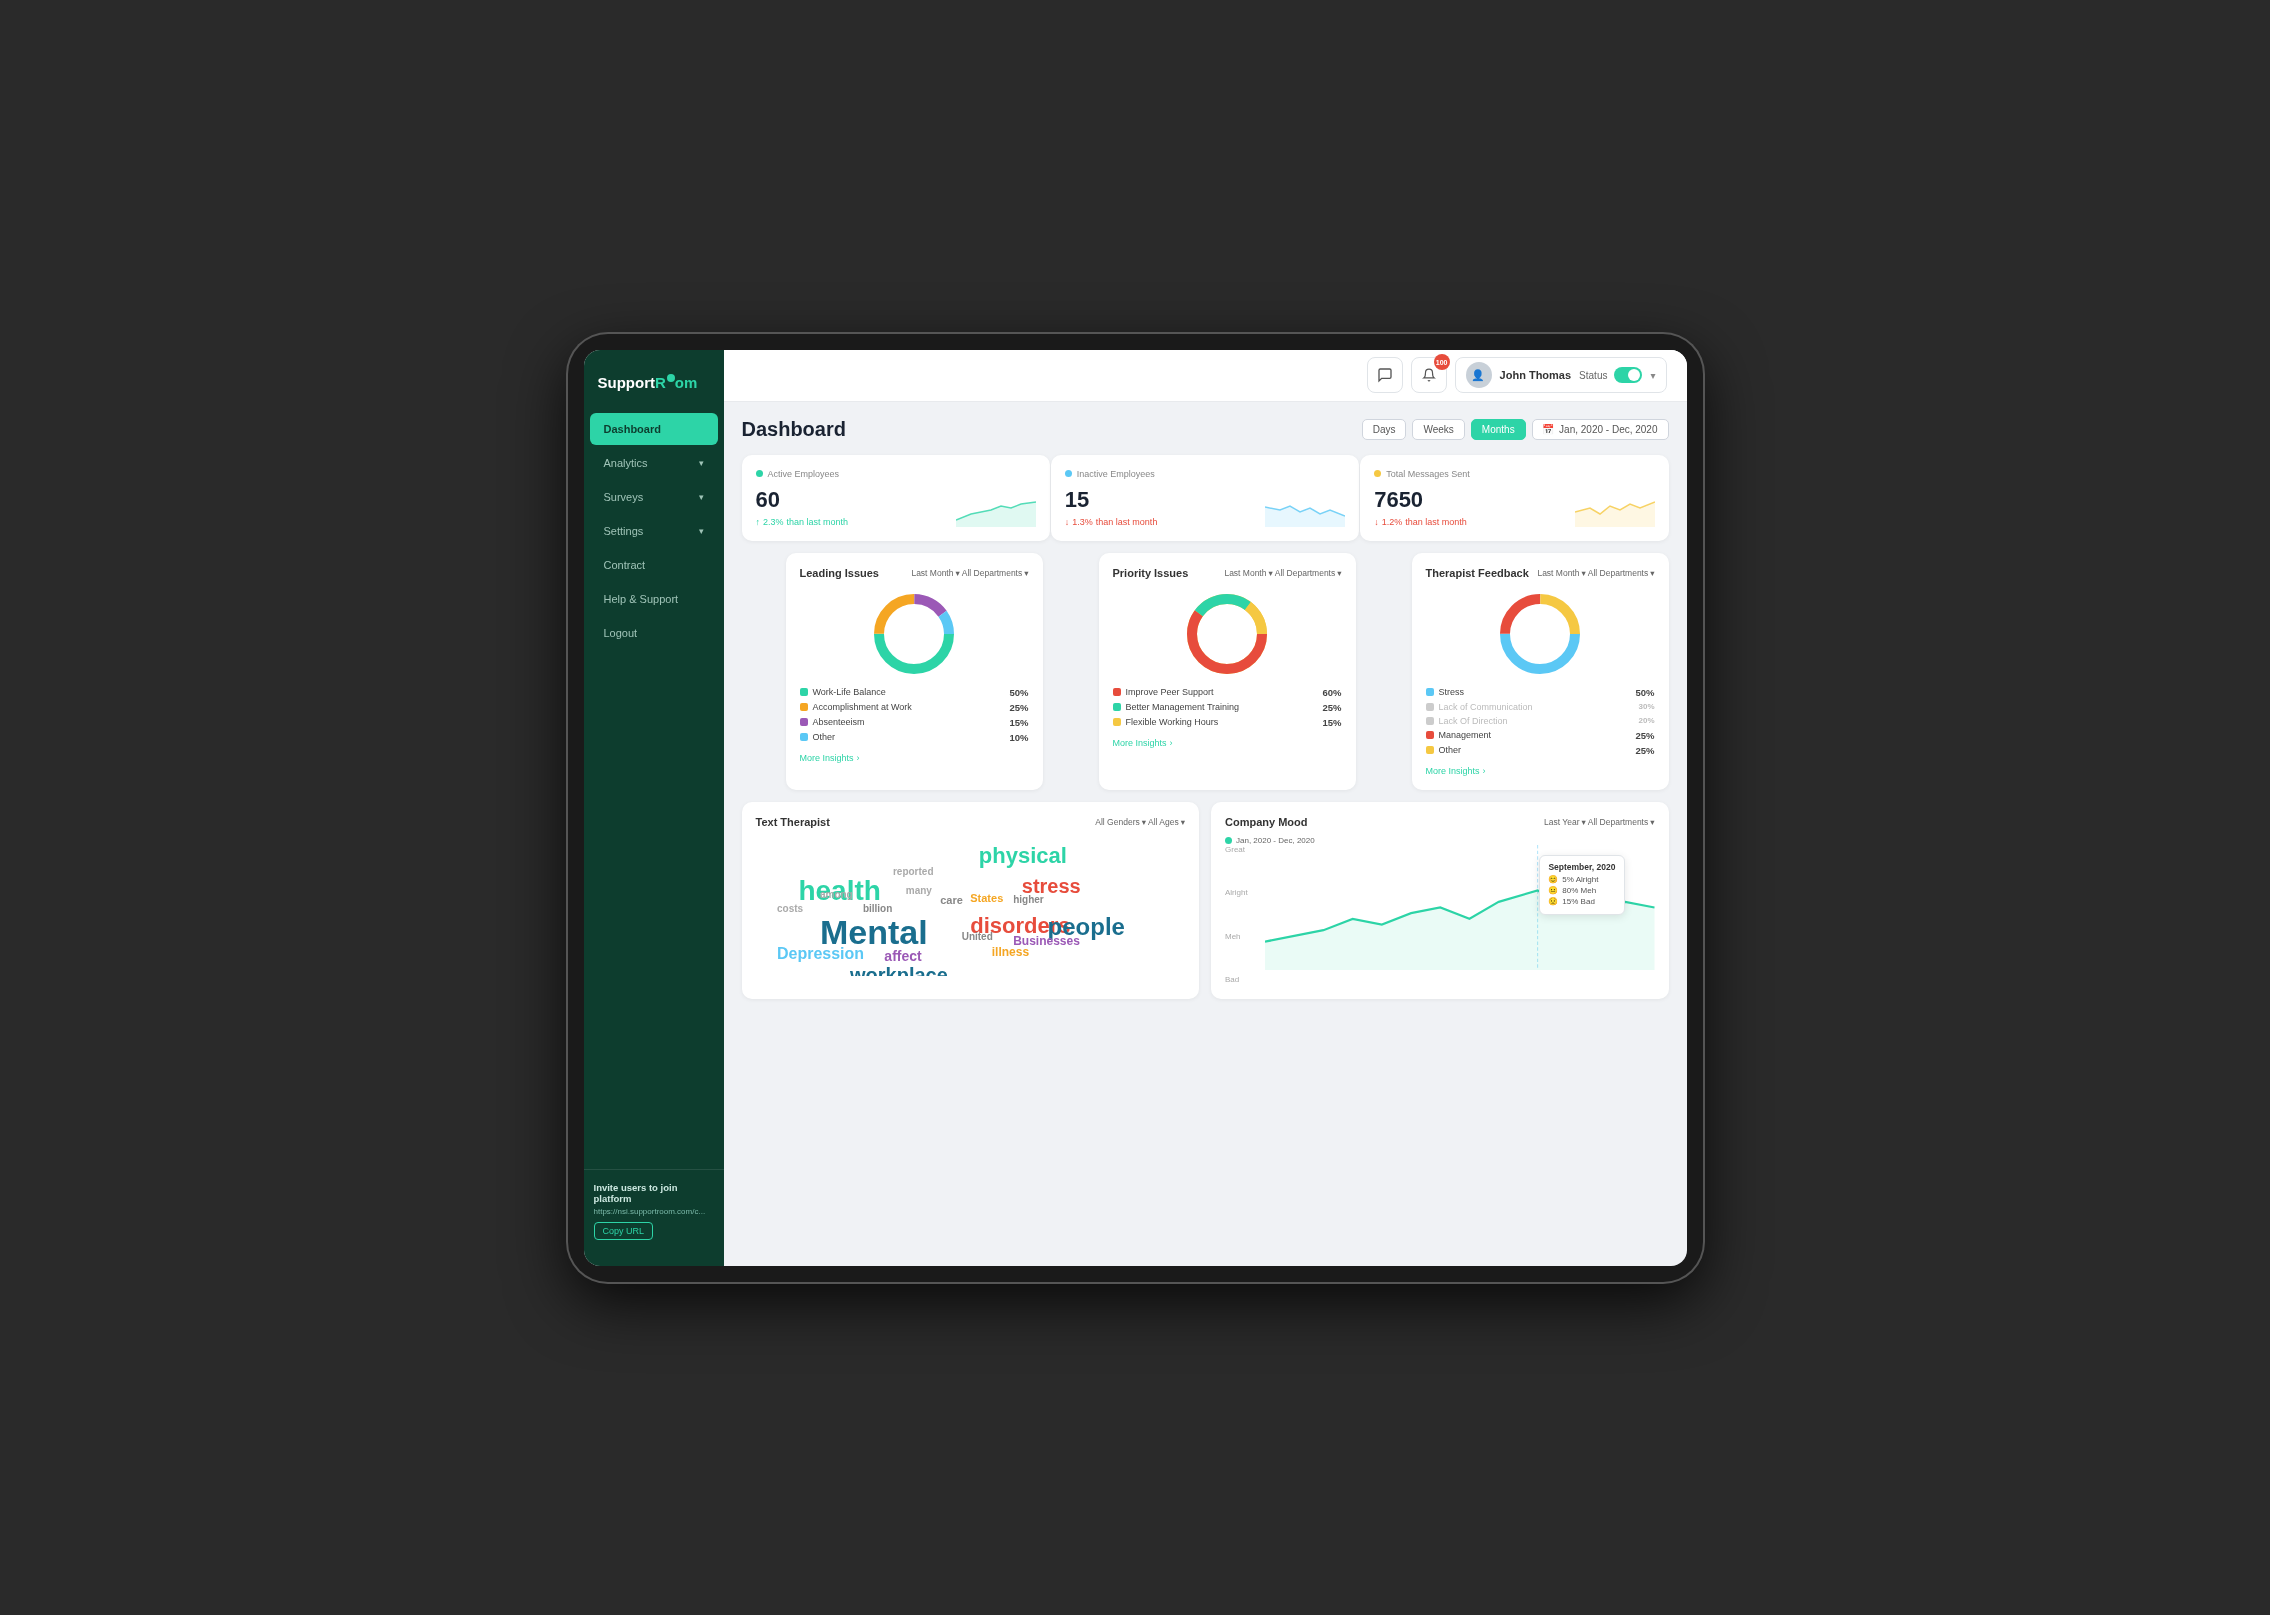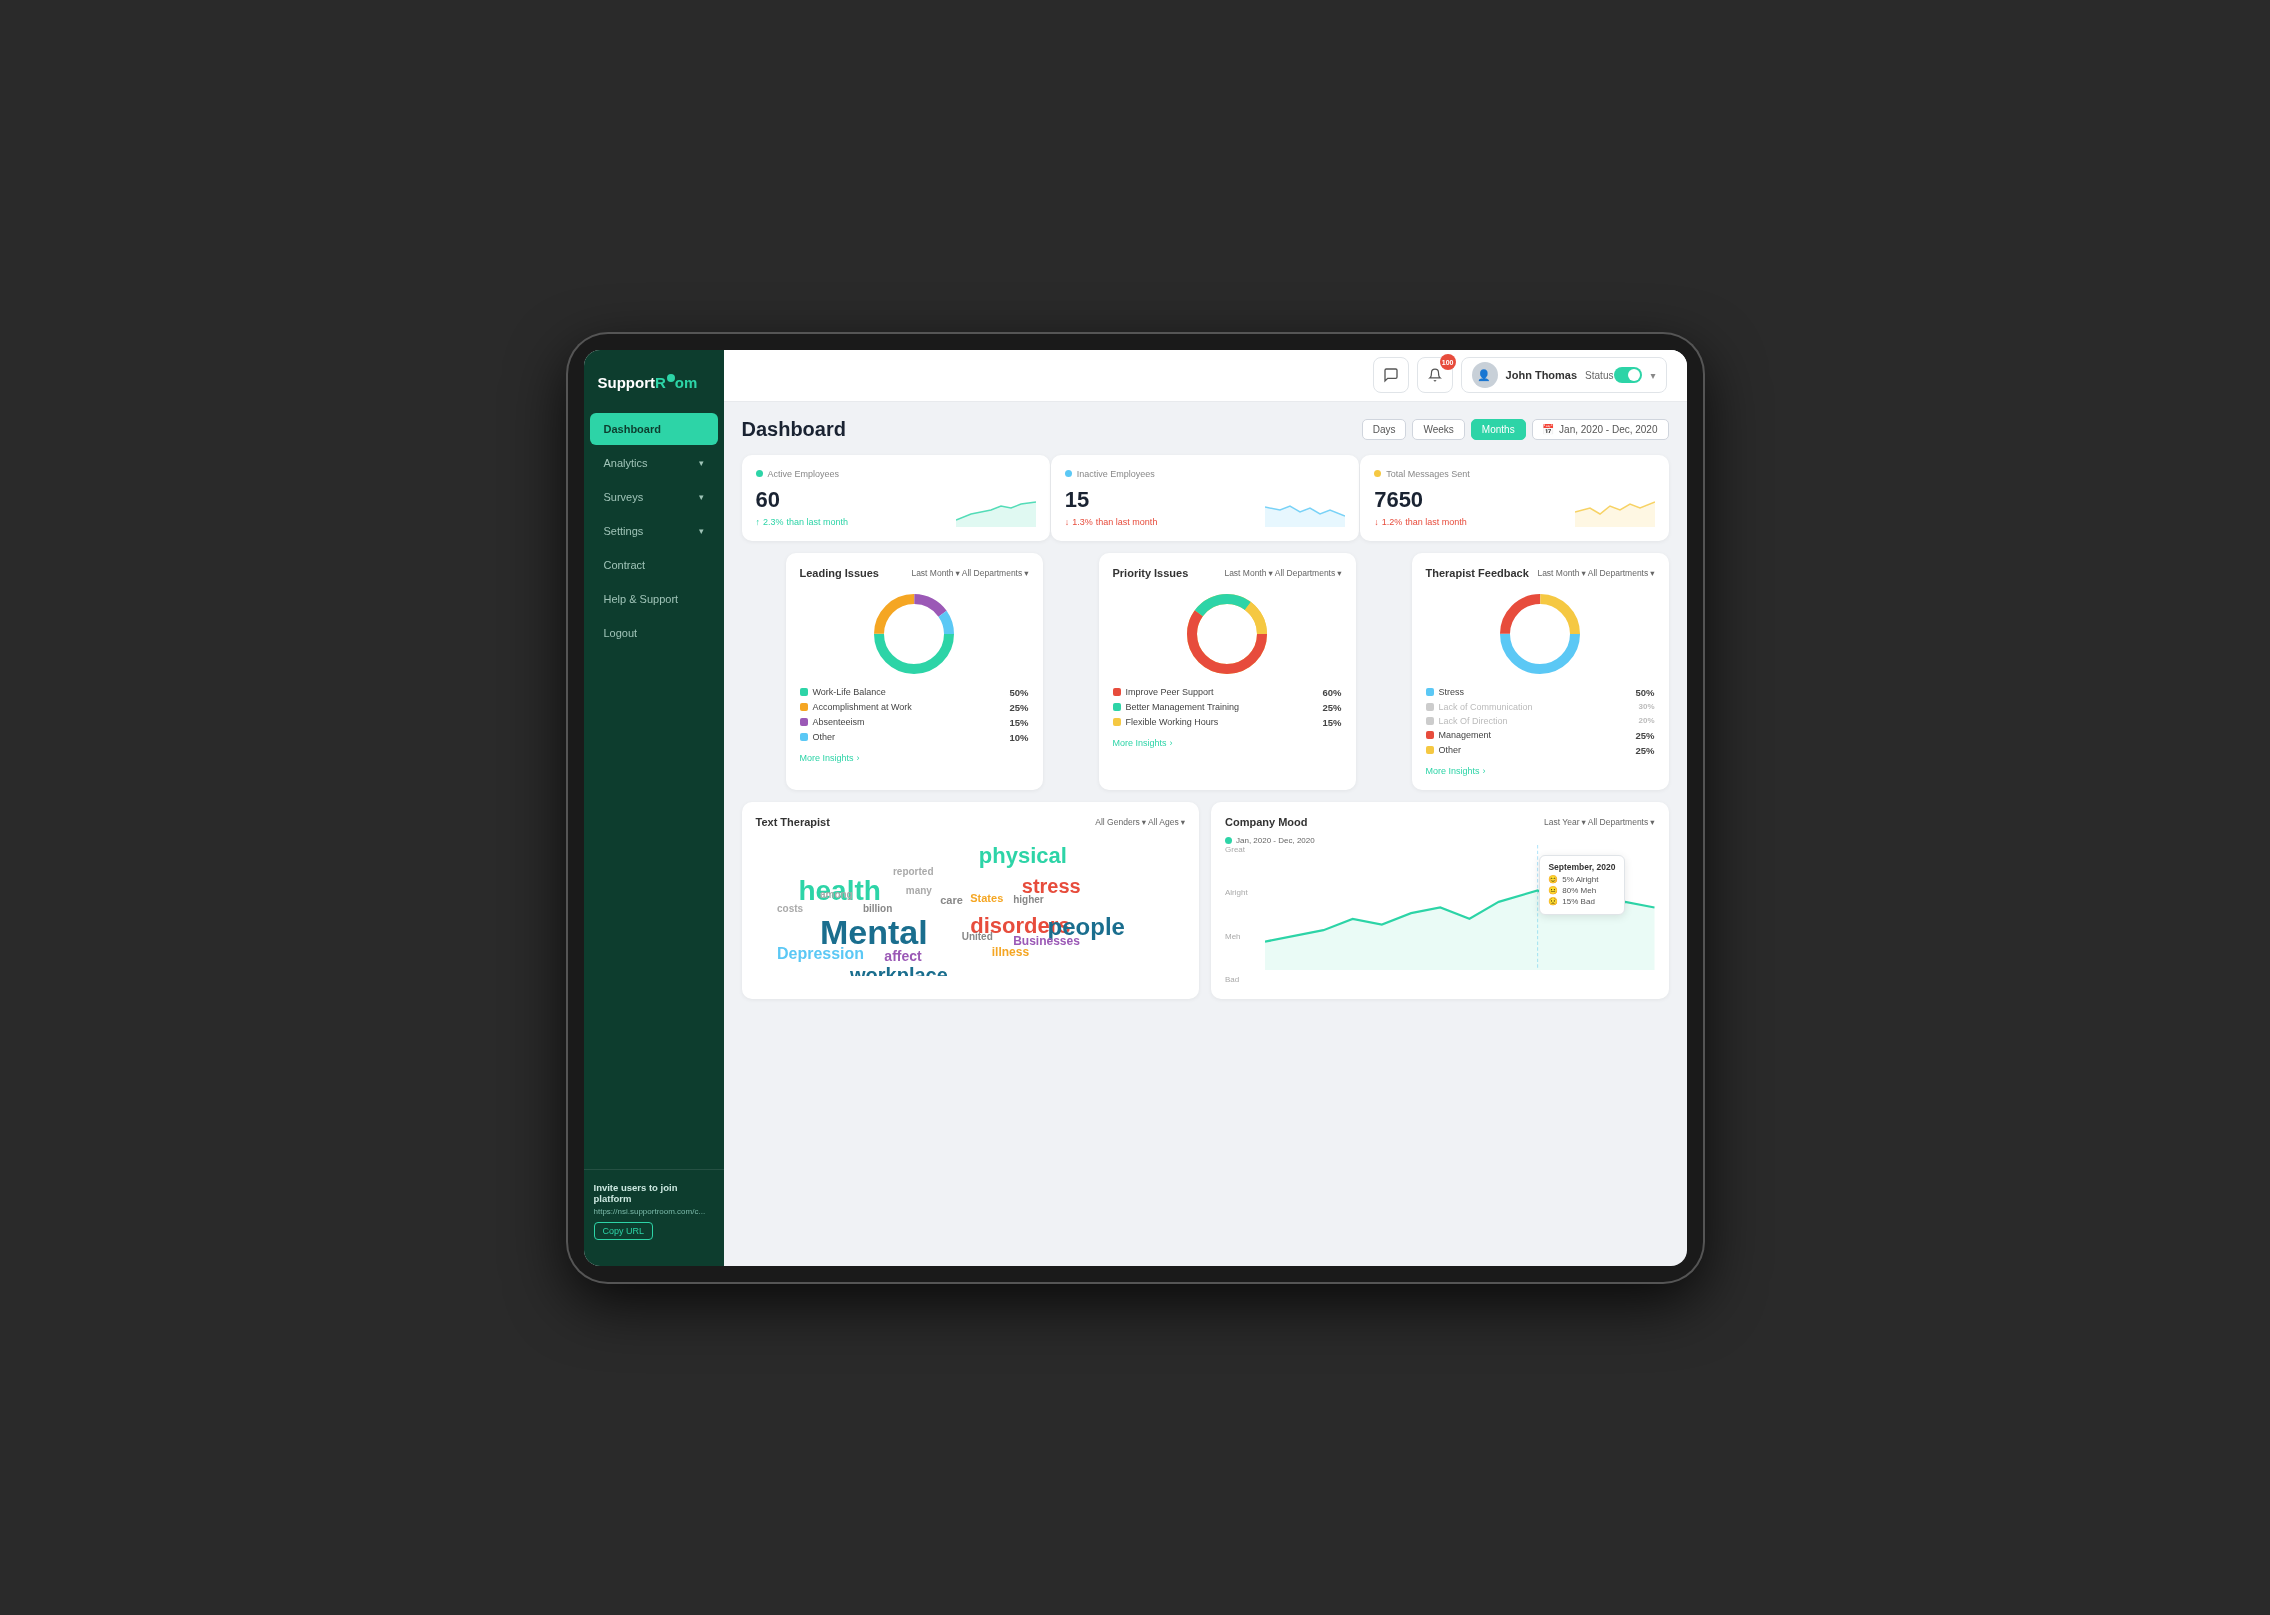--- a/index.html
+++ b/index.html
@@ -135,21 +135,21 @@
       cursor: pointer;
     }
     .avatar {
       width: 26px; height: 26px;
       background: #c8d0d8;
       border-radius: 50%;
       display: flex; align-items: center; justify-content: center;
       font-size: 11px; color: #555;
     }
     .user-name { font-size: 11px; font-weight: 600; color: #333; }
-    .status-section { display: flex; align-items: center; gap: 1px; }
+    .status-section { display: flex; align-items: center; gap: 7px; }
     .status-label { font-size: 10px; color: #666; }
     .toggle {
       width: 28px; height: 16px;
       background: #2dd4a7;
       border-radius: 8px;
       position: relative;
       cursor: pointer;
     }
     .toggle::after {
       content: '';

